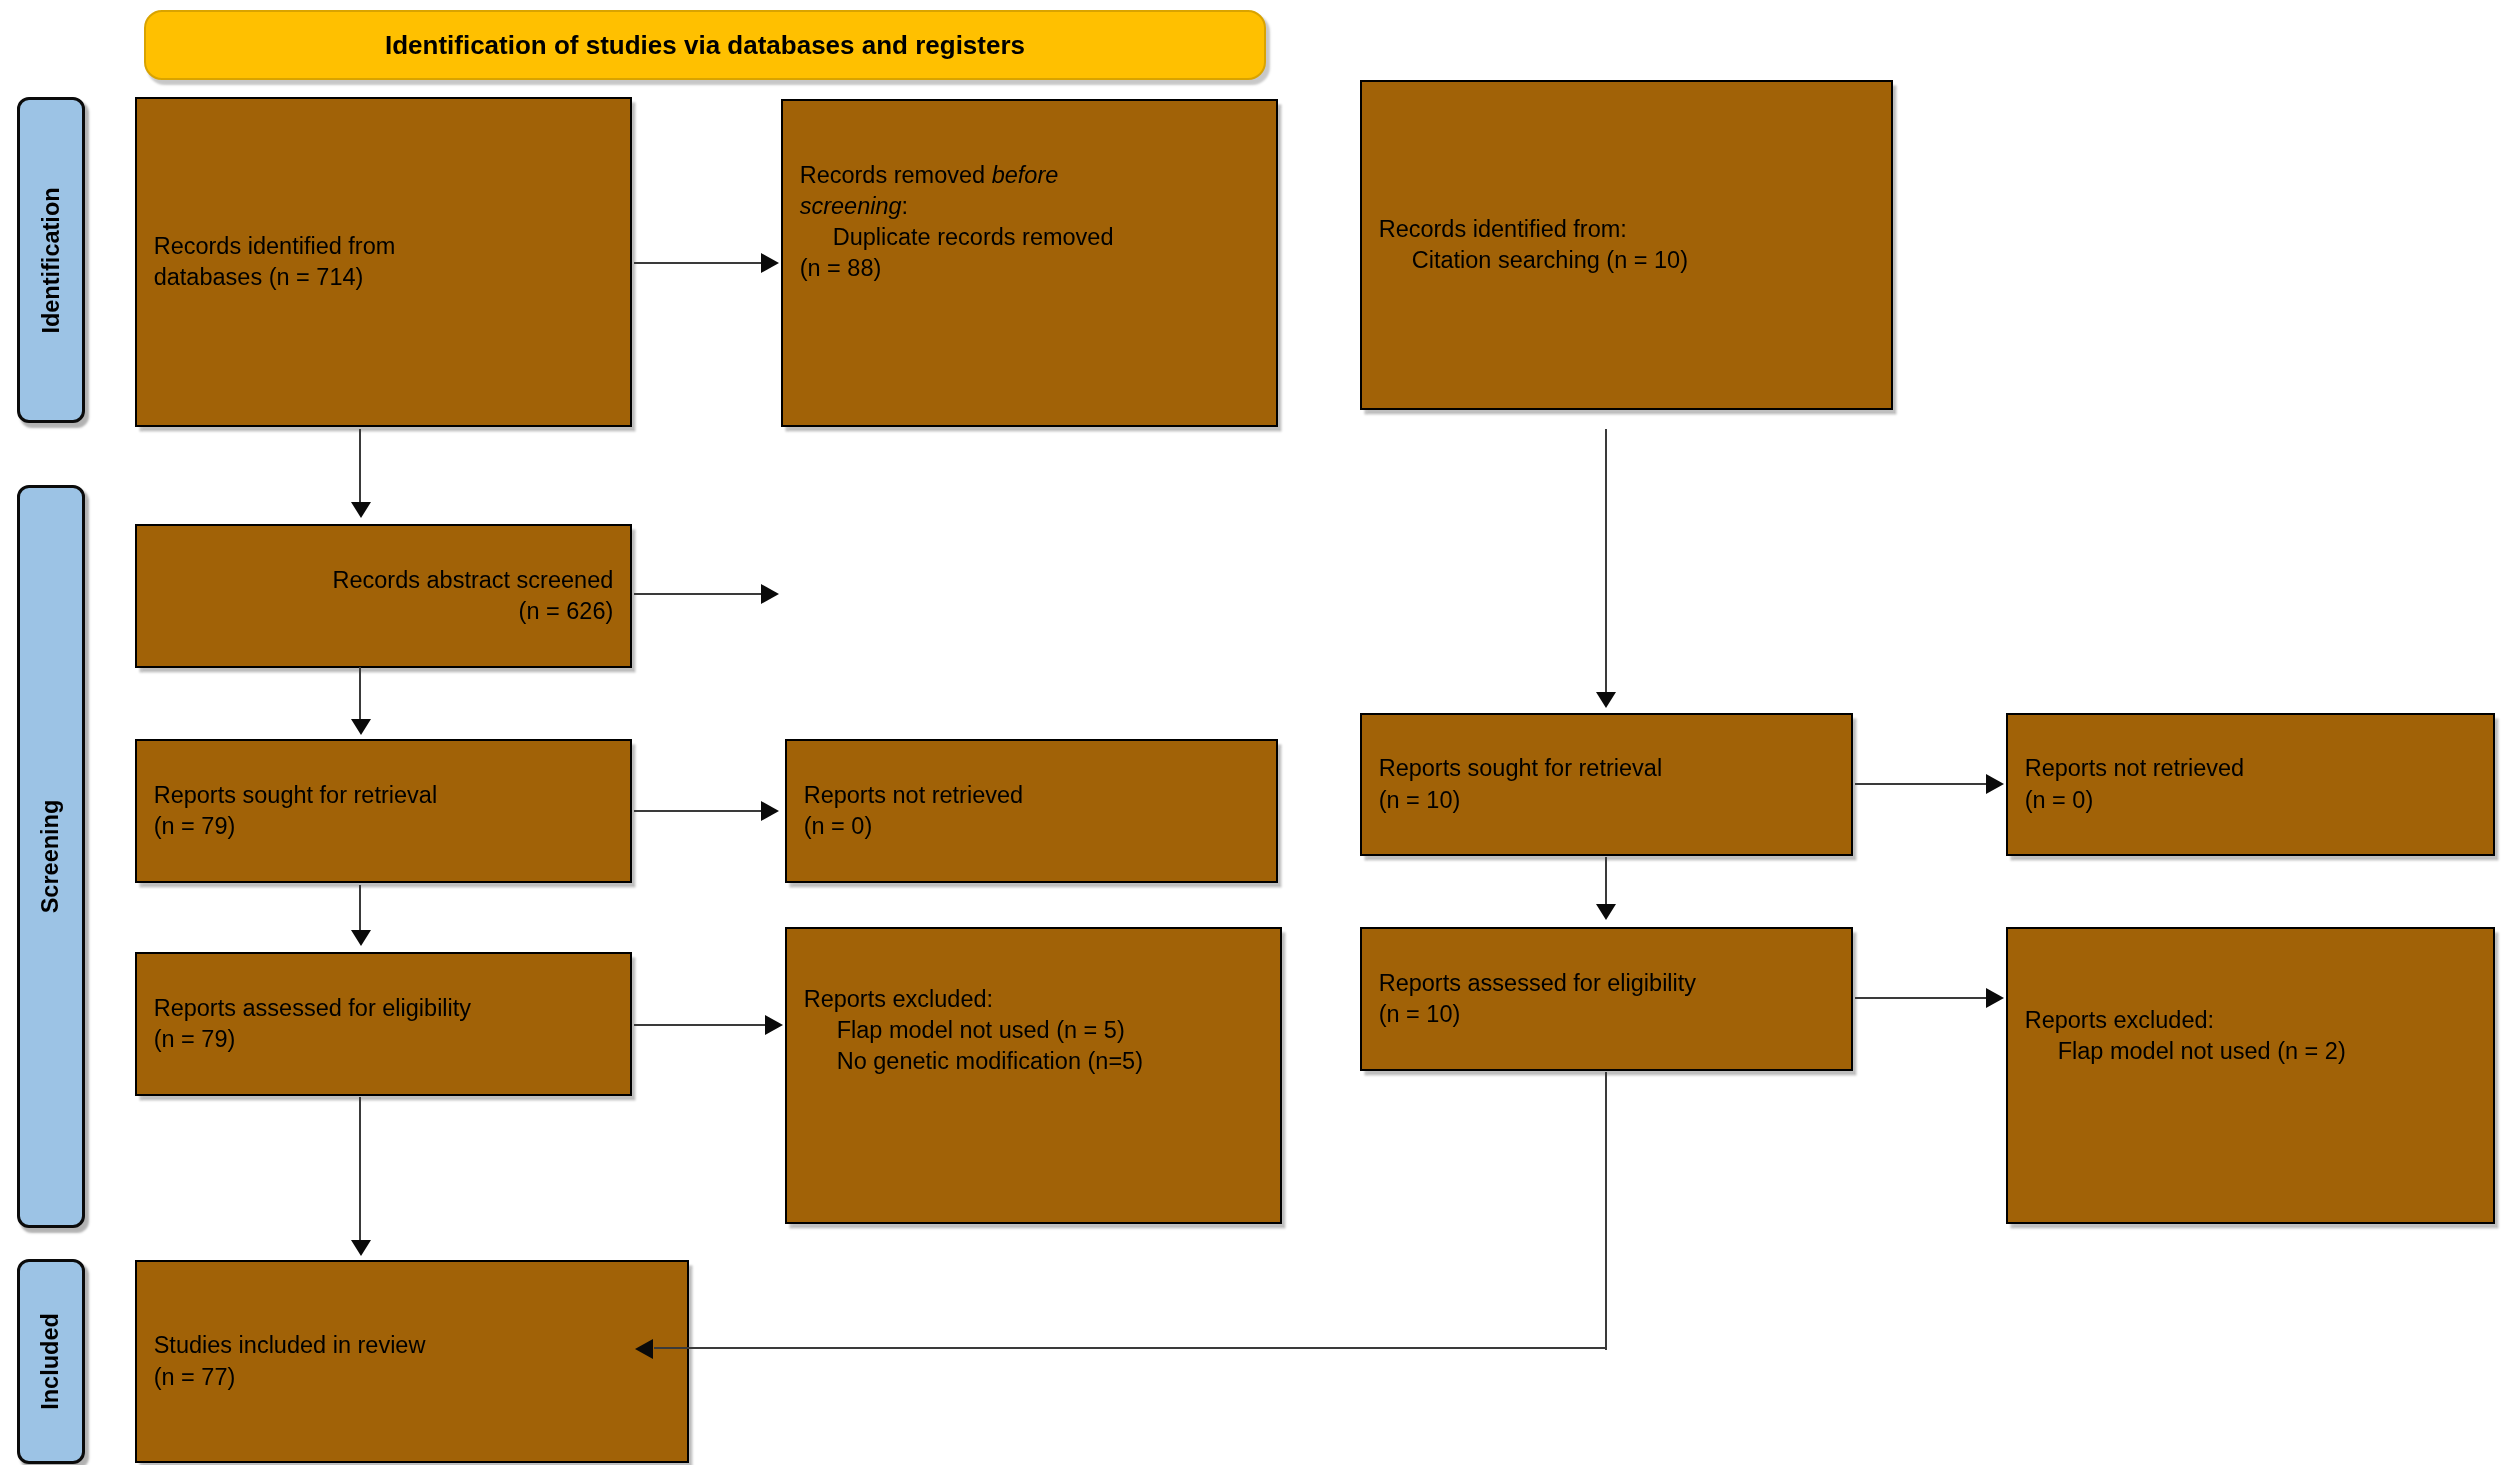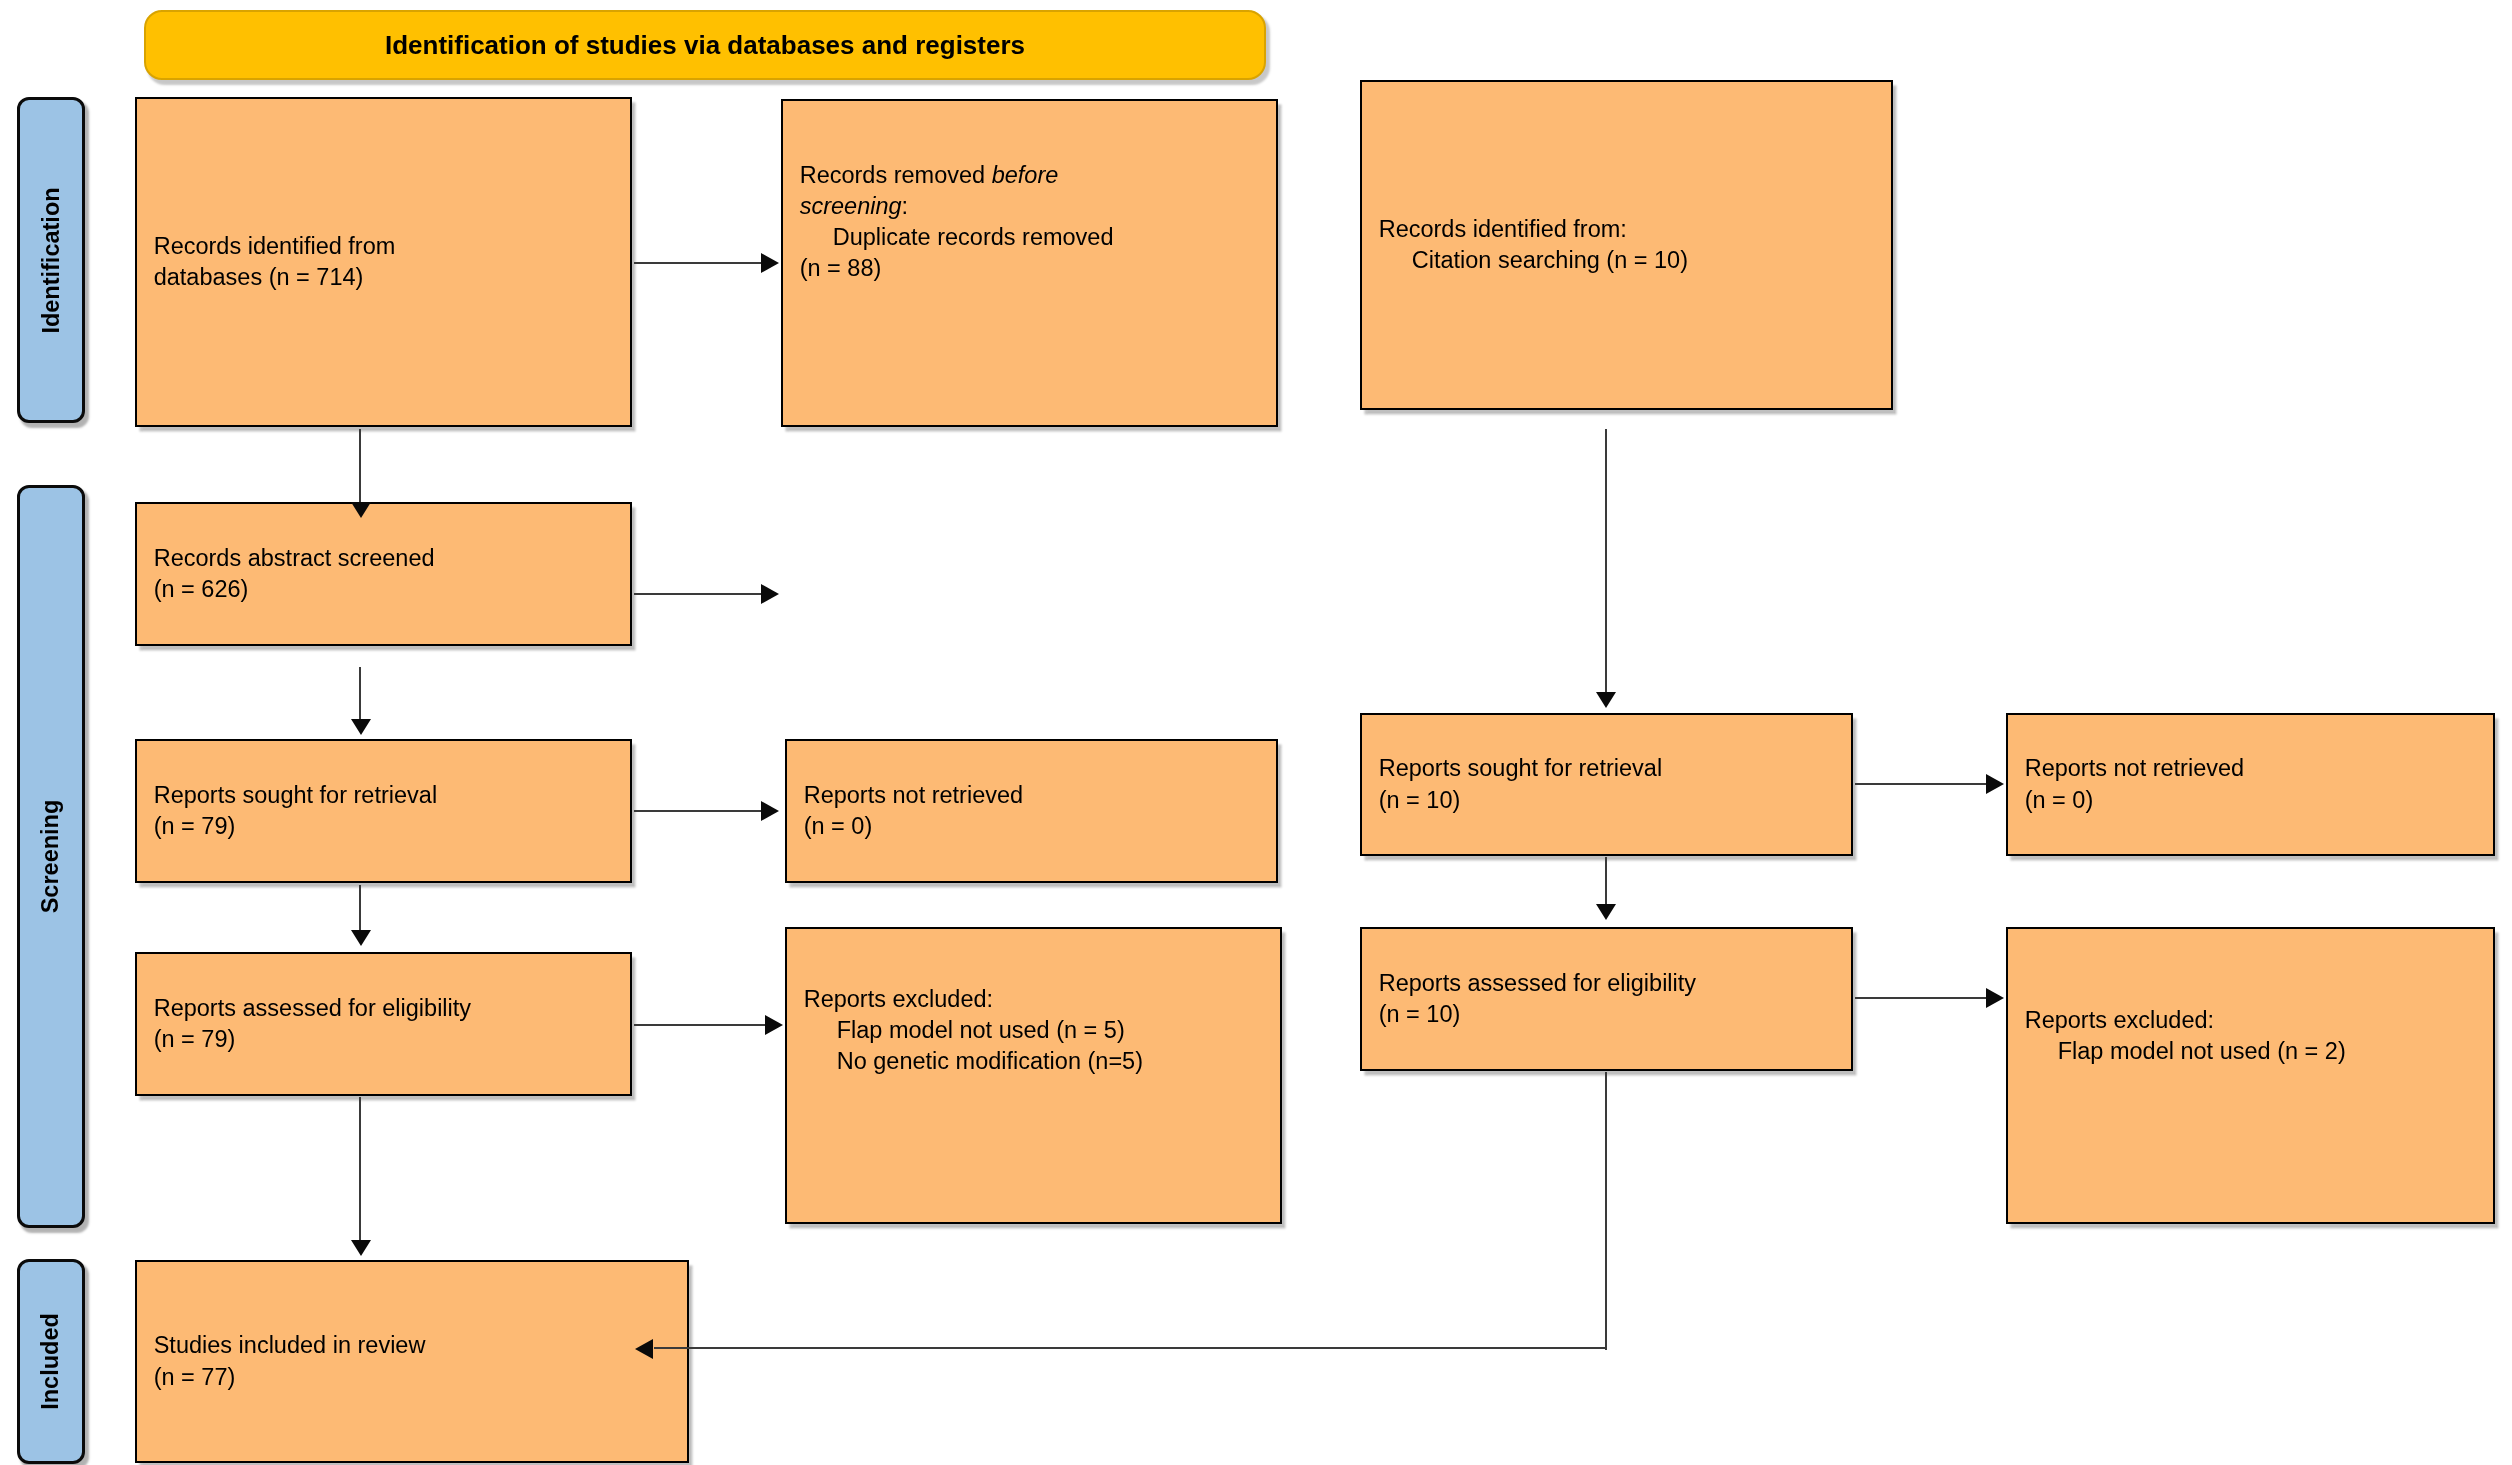--- a/index.html
+++ b/index.html
@@ -56,21 +56,21 @@
     font-size: 23.5px;
     font-weight: bold;
     color: #000000;
     white-space: nowrap;
     transform: rotate(-90deg);
   }
 
   
   .pbox {
     position: absolute;
-    background: #fdba74;
+    background: #a16207;
     border: 2.3px solid #000000;
     box-sizing: border-box;
     box-shadow: 3.8px 4.5px 2.3px rgba(0,0,0,0.25);
     display: flex;
     align-items: center;
   }
   .pbox-text {
     font-size: 23.5px;
     color: #000000;
     line-height: 1.32;
@@ -136,21 +136,21 @@
   </div>
 
   <div class="pbox" style="left:135px; top:97px; width:497px; height:330px;">
     <div class="pbox-text"><span>Records identified from</span><br><span>databases (n = 714)</span></div>
   </div>
 
   <div class="pbox" style="left:781px; top:99px; width:497px; height:328px;">
     <div class="pbox-text" style="align-self:flex-start; padding-top:59px;"><span>Records removed </span><span class="italic">before</span><br><span class="italic">screening</span><span>:</span><br><span style="display:inline-block;width:33px"></span><span>Duplicate records removed</span><br><span>(n = 88)</span></div>
   </div>
 
-  <div class="pbox" style="left:135px; top:502px; width:497px; height:144px;">
+  <div class="pbox" style="left:135px; top:524px; width:497px; height:144px;text-align:right;">
     <div class="pbox-text"><span>Records abstract screened</span><br><span>(n = 626)</span></div>
   </div>
 
 
   <div class="pbox" style="left:135px; top:739px; width:497px; height:144px;">
     <div class="pbox-text"><span>Reports sought for retrieval</span><br><span>(n = 79)</span></div>
   </div>
 
   <div class="pbox" style="left:785px; top:739px; width:493px; height:144px;">
     <div class="pbox-text"><span>Reports not retrieved</span><br><span>(n = 0)</span></div>

